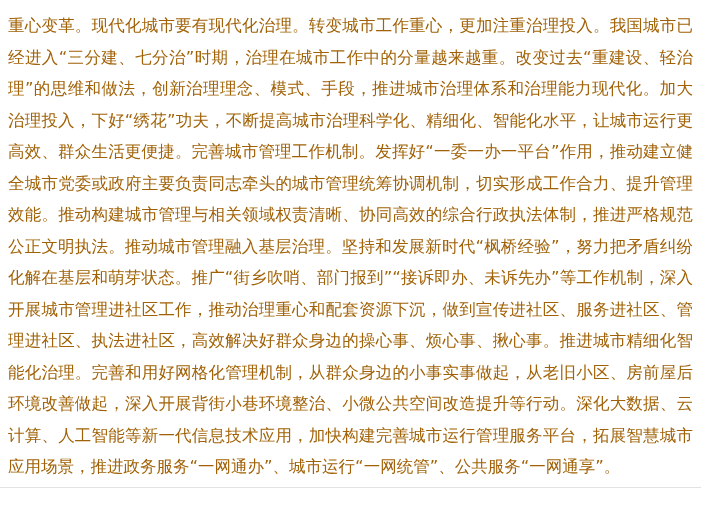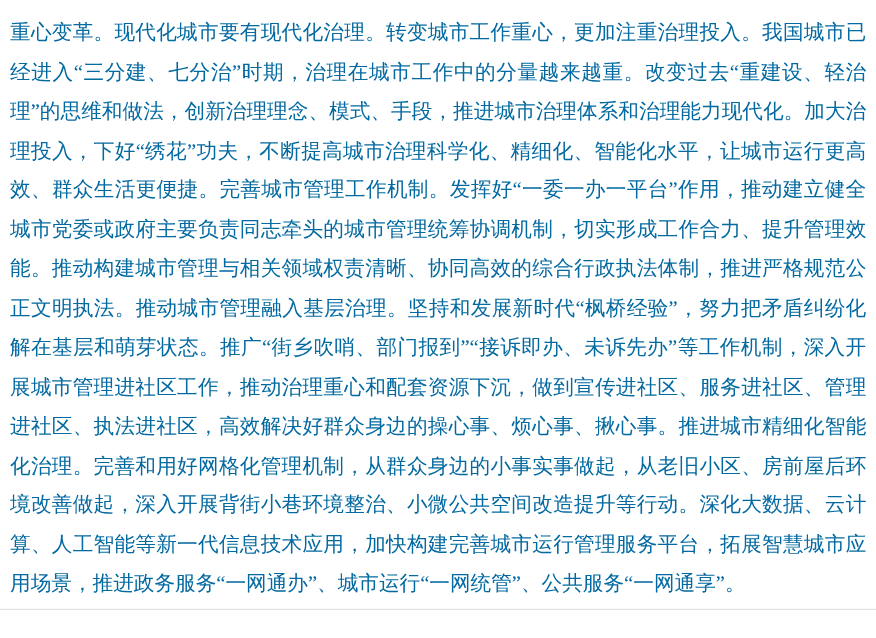--- a/index.html
+++ b/index.html
@@ -17,26 +17,25 @@
     position: relative;
     width: 701px;
     height: 510px;
     background: #ffffff;
     box-sizing: border-box;
     padding: 10px 8px 0 8px;
   }
   .doc-body {
     font-size: 16.5px;
     line-height: 31.5px;
-    color: #0369a1;
+    color: #a16207;
     text-align: justify;
     text-justify: inter-ideograph;
     letter-spacing: 0px;
     word-break: break-all;
-    font-family: Liberation Serif, serif;
   }
   .doc-body p {
     margin: 0;
     padding: 0;
   }
   .footer-rule {
     position: absolute;
     left: 0;
     bottom: 22px;
     width: 701px;

